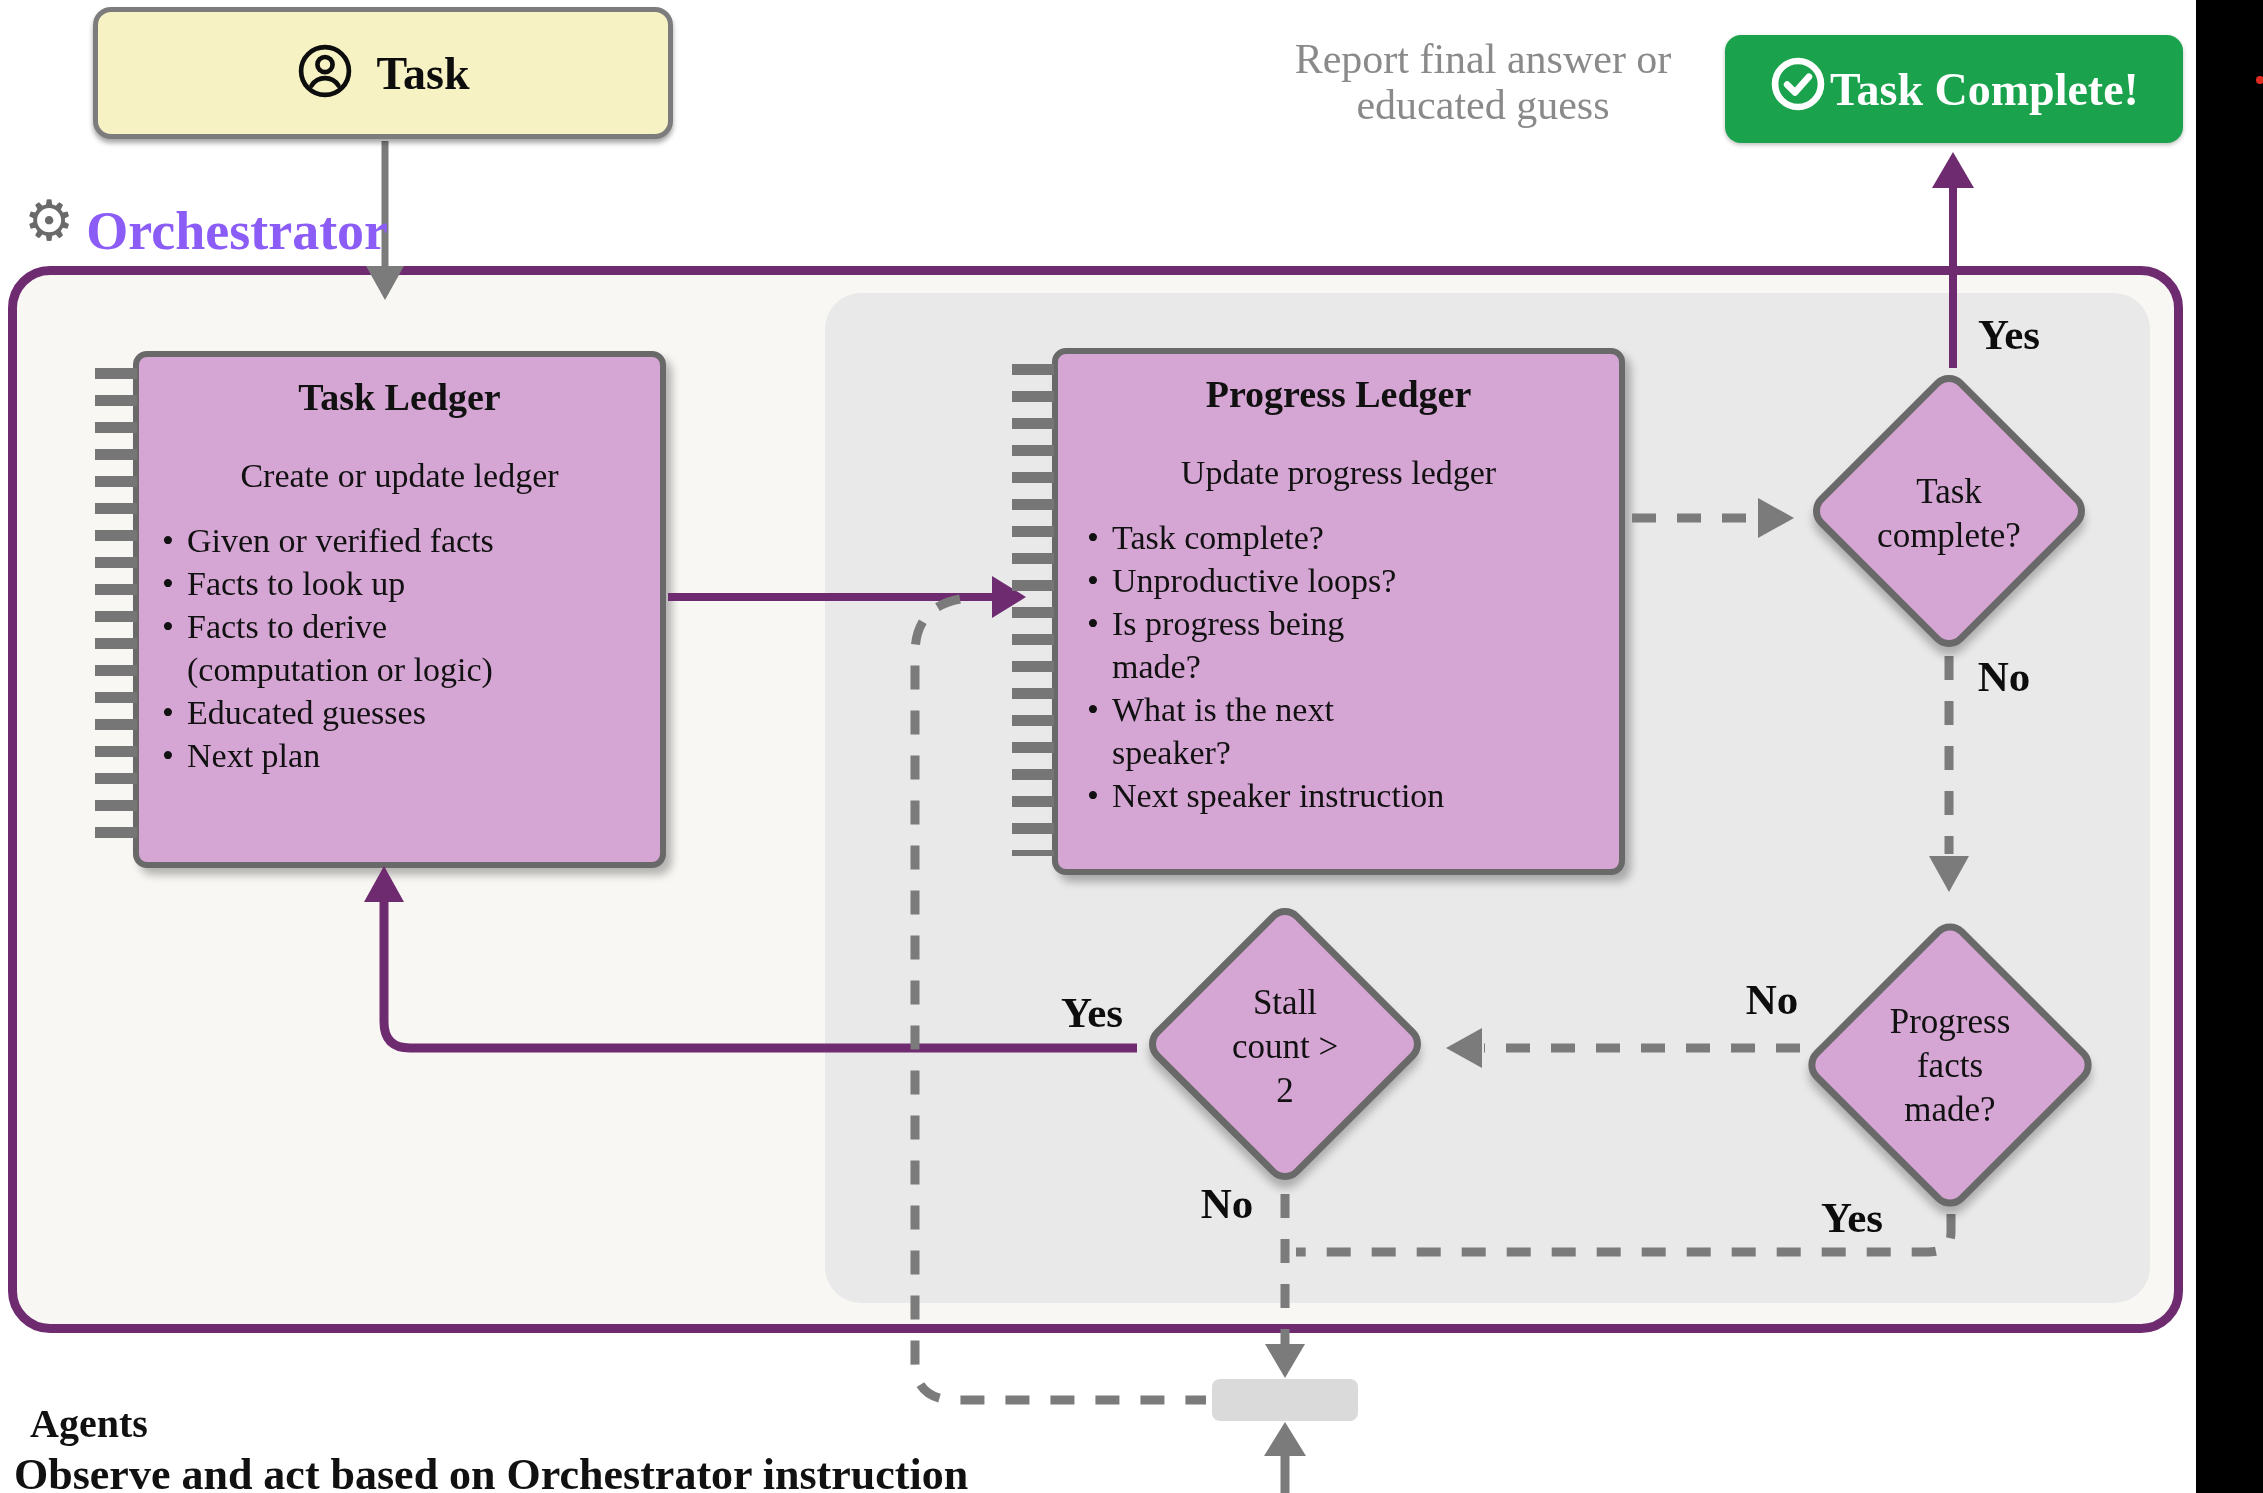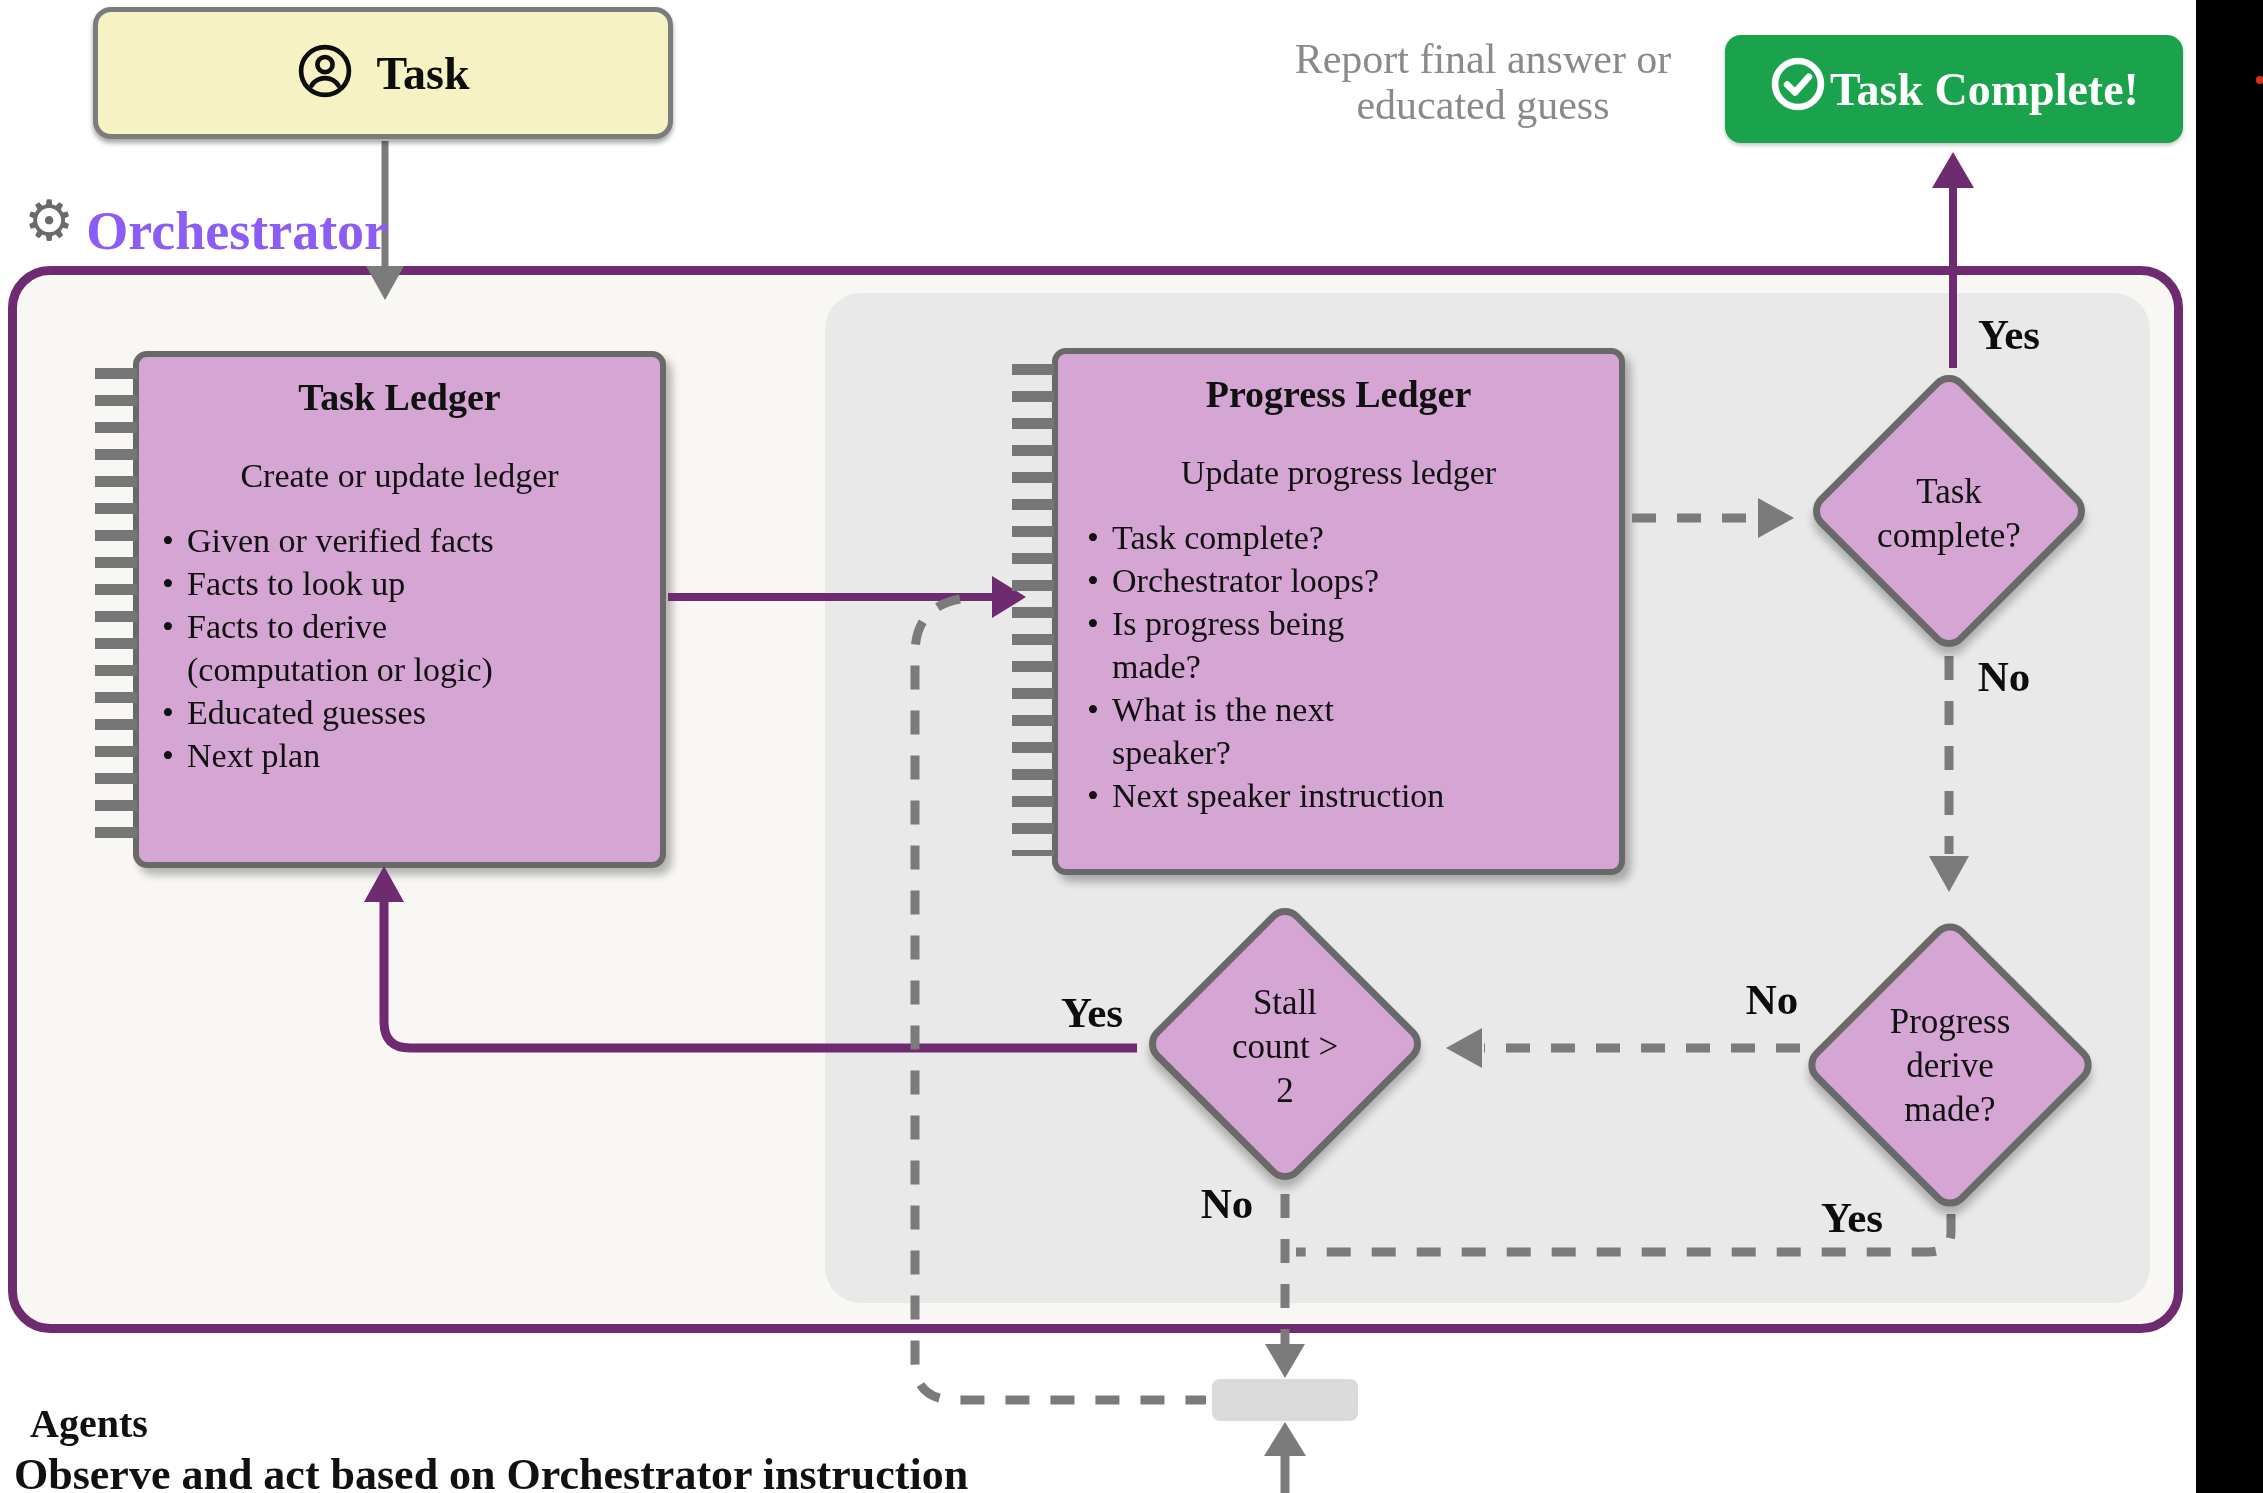--- a/index.html
+++ b/index.html
@@ -240,21 +240,21 @@
   <div class="notebook nb-progress">
     <div class="nb-title">Progress Ledger</div>
     <div class="nb-sub">Update progress ledger</div>
     <div class="nb-list">
       <div class="row">
           <span class="dot">•</span>
           <span>Task complete?</span>
         </div>
       <div class="row">
           <span class="dot">•</span>
-          <span>Orchestrator loops?</span>
+          <span>Unproductive loops?</span>
         </div>
       <div class="row">
           <span class="dot">•</span>
           <span>Is progress being</span>
         </div>
       <div class="row">
           <span class="dot"></span>
           <span>made?</span>
         </div>
       <div class="row">
@@ -275,21 +275,21 @@
 
   <div class="diamond dia-tc"></div>
   <div class="dtext dt-tc">
     <div>Task</div>
     <div>complete?</div>
   </div>
 
   <div class="diamond dia-prog"></div>
   <div class="dtext dt-prog">
     <div>Progress</div>
-    <div>derive</div>
+    <div>facts</div>
     <div>made?</div>
   </div>
 
   <div class="diamond dia-stall"></div>
   <div class="dtext dt-stall">
     <div>Stall</div>
     <div>count &gt;</div>
     <div>2</div>
   </div>
 

